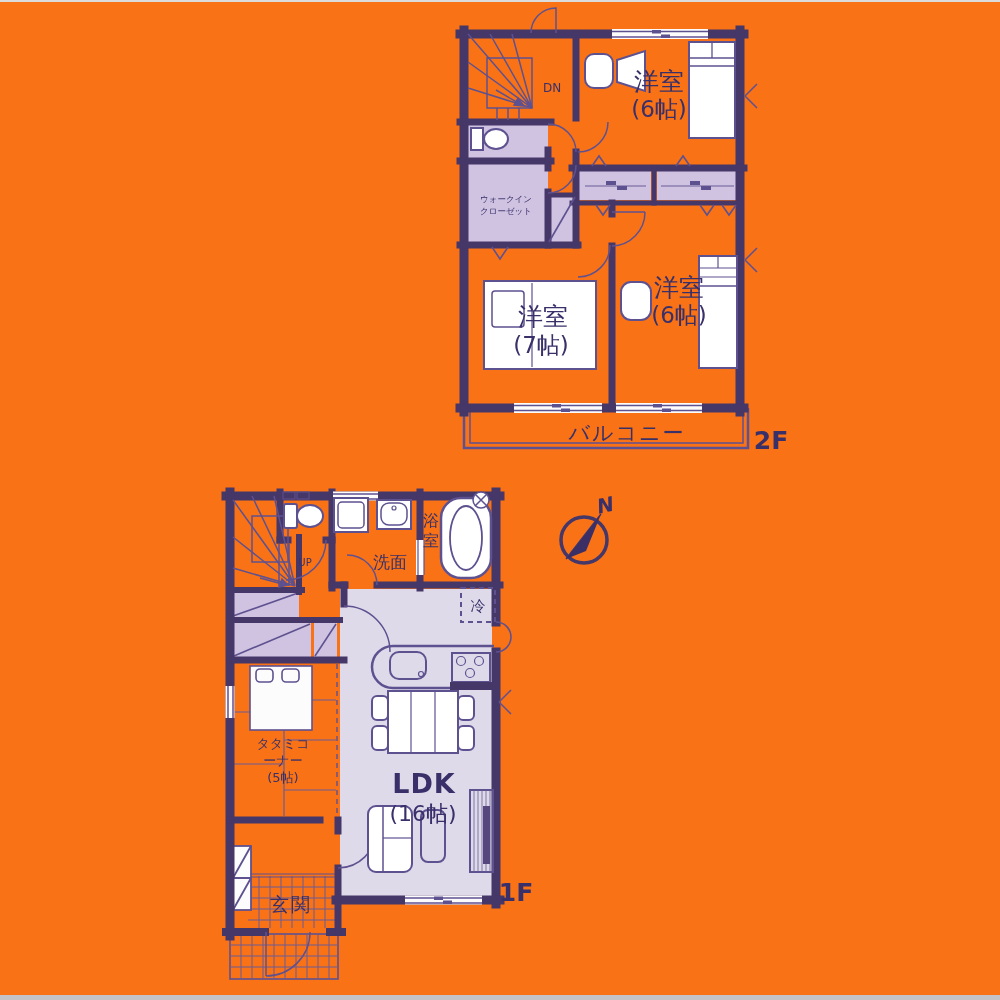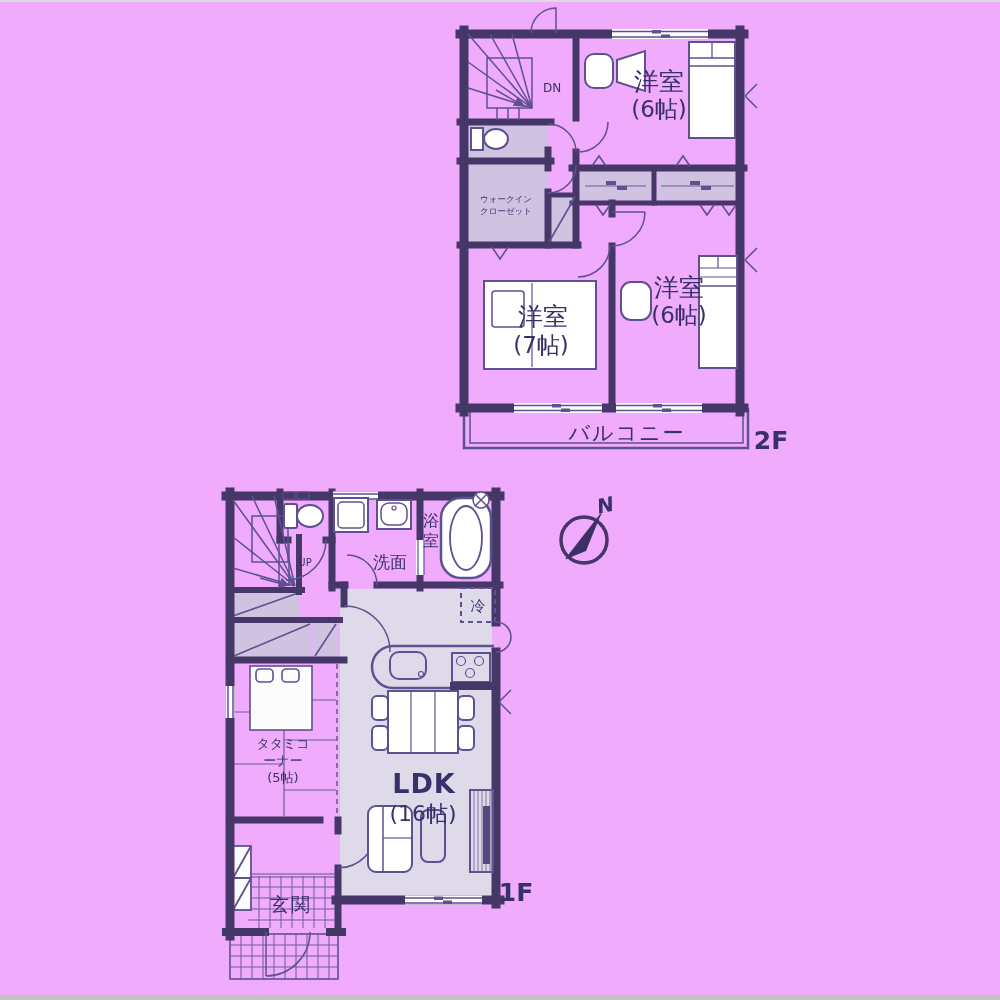--- a/index.html
+++ b/index.html
@@ -1,16 +1,16 @@
 <!DOCTYPE html>
 <html><head>
 <meta charset="utf-8">
 <style>
   html,body{margin:0;padding:0;background:#ffffff;}
-  #stage{position:relative;width:1000px;height:1000px;background:#f0abfc;overflow:hidden;}
+  #stage{position:relative;width:1000px;height:1000px;background:#f97316;overflow:hidden;}
   svg{position:absolute;left:0;top:0;}
   .t{font-family:"DejaVu Sans",sans-serif;fill:#39306a;text-anchor:middle;font-weight:500;}
   .tb{font-weight:600;}
   .wall{stroke:#463769;fill:none;}
   .fx{stroke:#5e5190;fill:none;}
   .thin{stroke:#6a5d96;fill:none;}
   .pfill{fill:#cfc3e1;}
   .ldkfill{fill:#dfdaea;}
 </style>
 </head>

